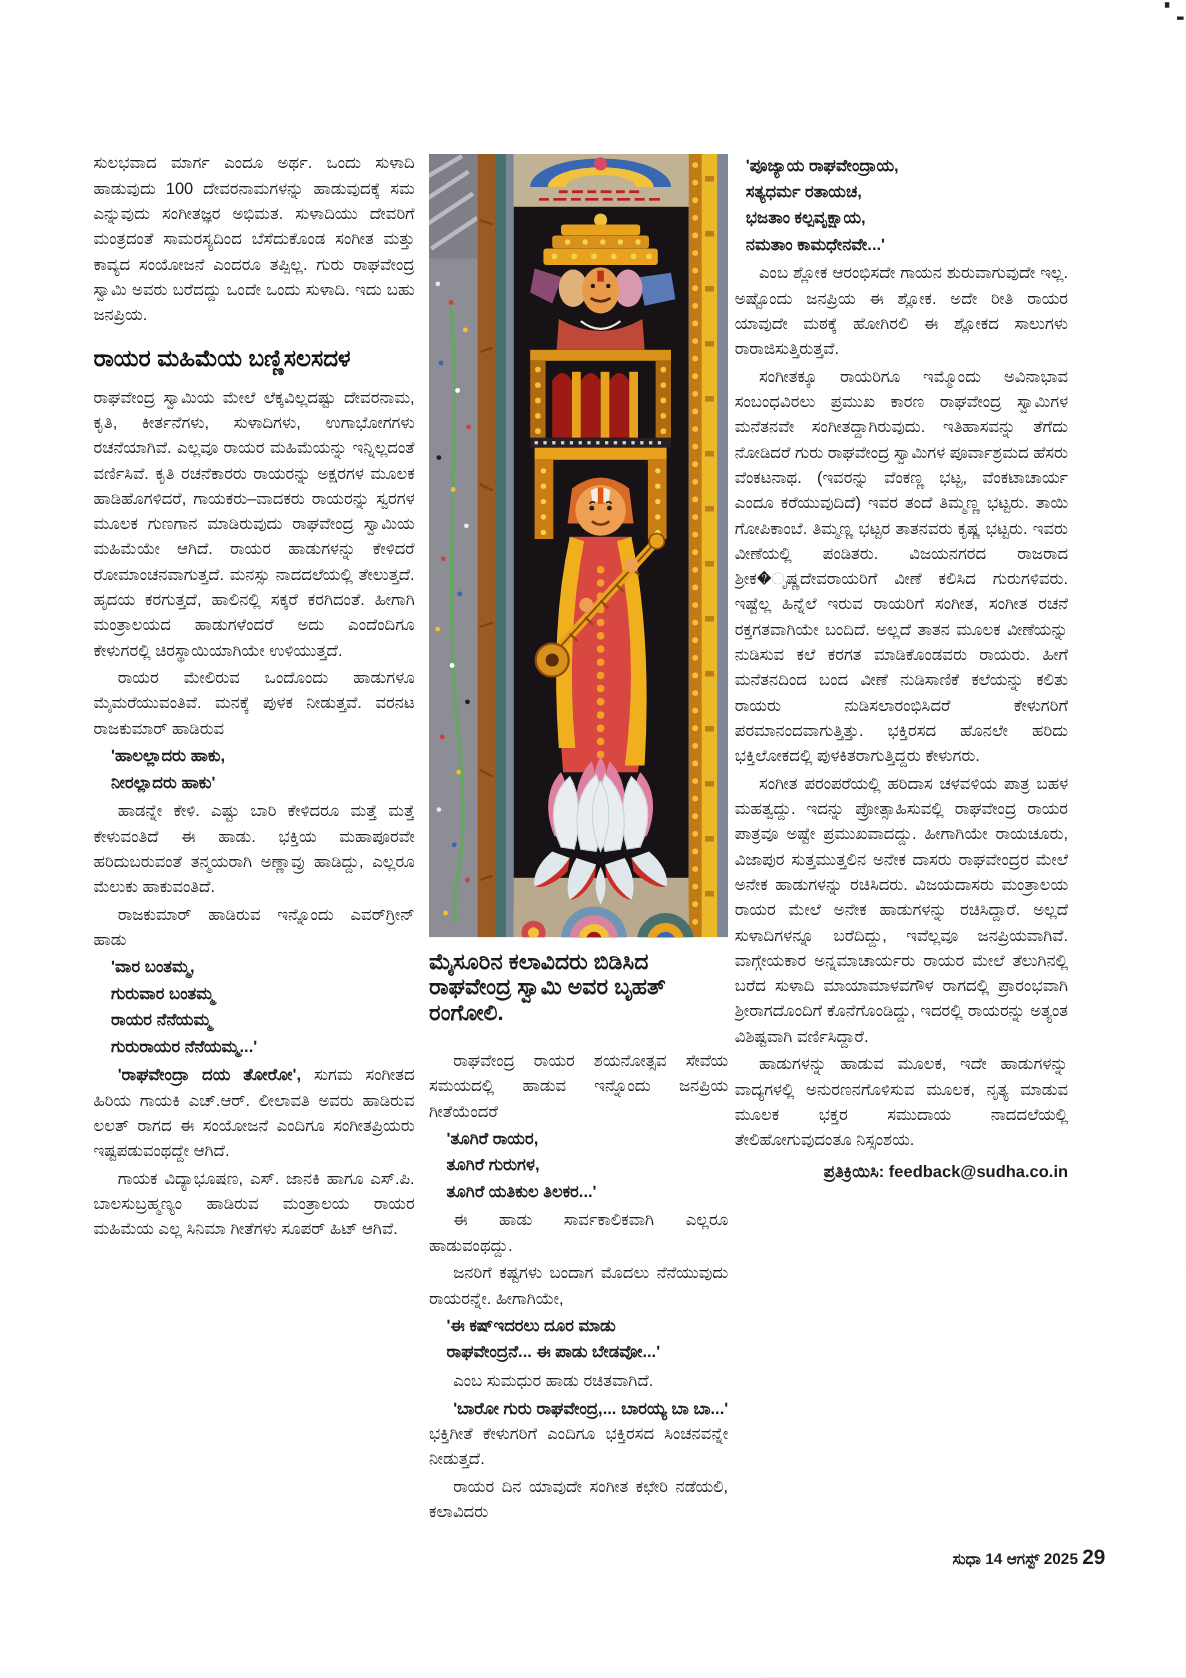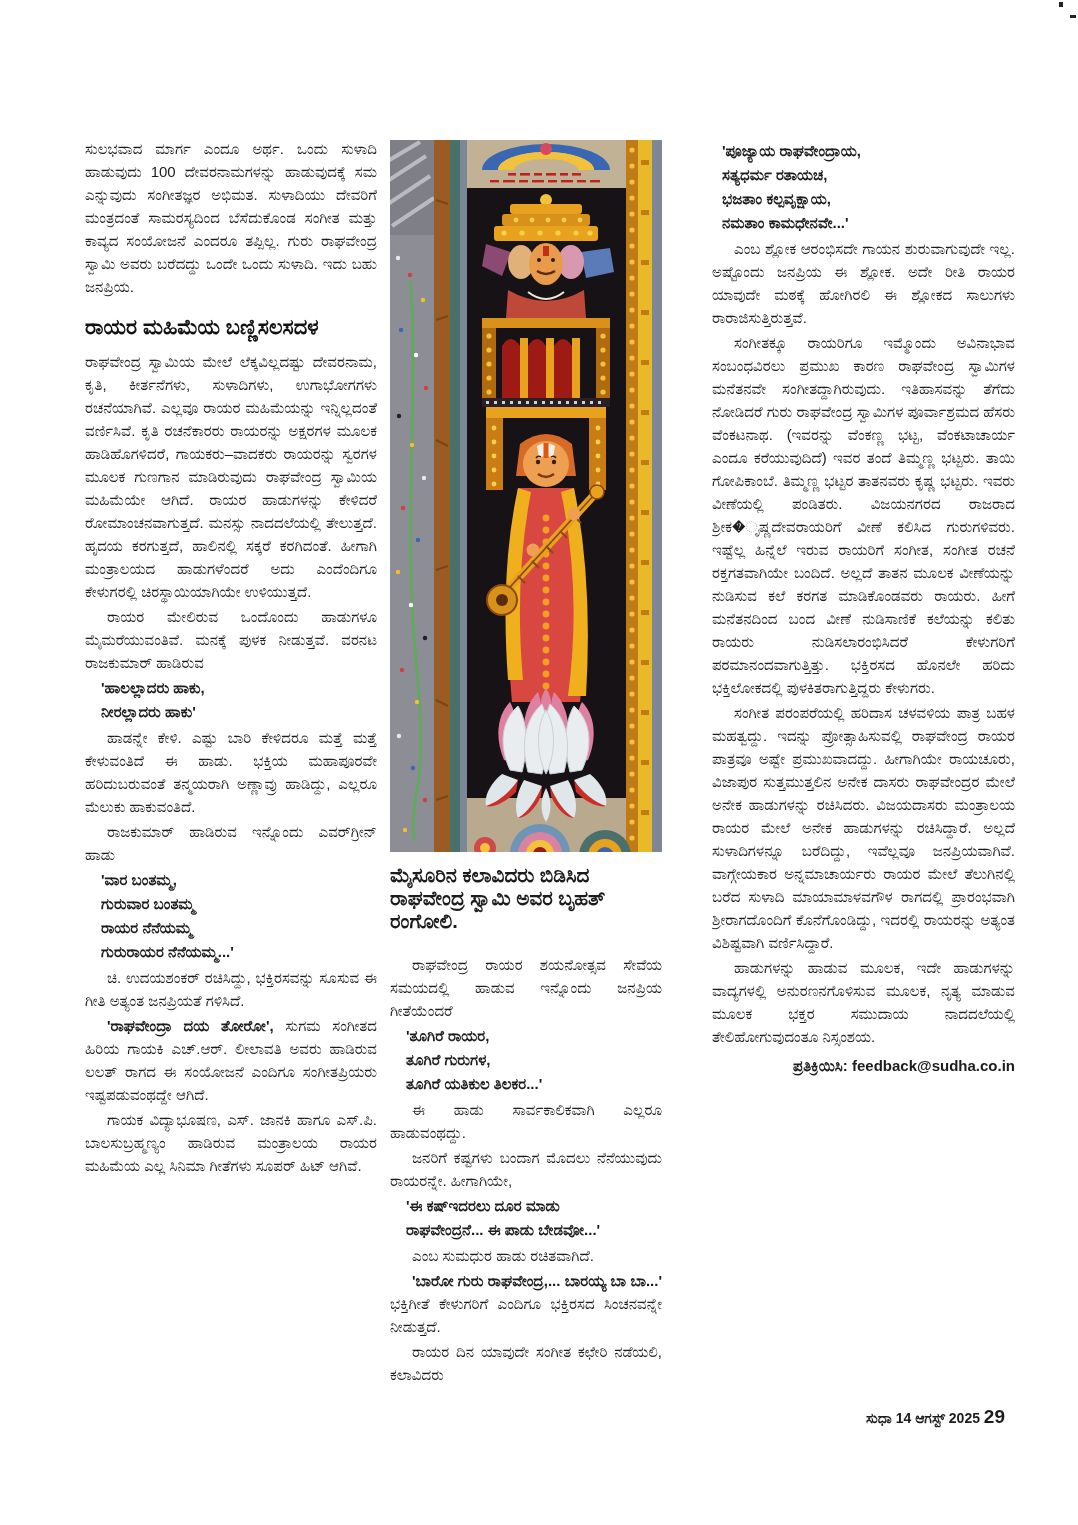--- a/index.html
+++ b/index.html
@@ -1,21 +1,21 @@
 <!DOCTYPE html>
 <html><head>
 <meta charset="utf-8">
 <style>
   html,body{margin:0;padding:0;background:#e9e9e9;}
   .page{position:relative;width:1078px;height:1525px;background:#ffffff;margin:0 auto;
         font-family:"Liberation Sans","DejaVu Sans",sans-serif;color:#1c1c1c;overflow:hidden;padding-left:12px;}
   .col{position:absolute;top:137px;height:1271px;overflow:hidden;font-size:15px;line-height:23px;text-align:justify;}
   .col-left{left:85px;width:292px;}
   .col-mid{left:390px;top:140px;width:272px;height:1268px;}
-  .col-right{left:712px;width:303px;}
+  .col-right{left:668px;width:303px;}
   p.para{margin:0 0 2px 0;}
   p.indent{text-indent:22px;}
   .sec-head{font-size:21px;line-height:26px;font-weight:bold;margin:16px 0 10px 0;text-align:left;color:#111;}
   .verse{font-weight:bold;margin:2px 0 2px 16px;text-align:left;}
   .verse div{line-height:24px;}
   .bold{font-weight:bold;}
   .photo-wrap{width:272px;}
   .photo{width:272px;height:712px;display:block;}
   .caption{font-weight:bold;font-size:20px;line-height:23px;text-align:left;margin:12px 0 20px 0;}
   .feedback{text-align:right;font-weight:bold;margin-top:6px;}
@@ -43,21 +43,20 @@
       <div>ನೀರಲ್ಲಾದರು ಹಾಕು'</div>
     </div>
     <p class="para indent">ಹಾಡನ್ನೇ ಕೇಳಿ. ಎಷ್ಟು ಬಾರಿ ಕೇಳಿದರೂ ಮತ್ತೆ ಮತ್ತೆ ಕೇಳುವಂತಿದೆ ಈ ಹಾಡು. ಭಕ್ತಿಯ ಮಹಾಪೂರವೇ ಹರಿದುಬರುವಂತೆ ತನ್ಮಯರಾಗಿ ಅಣ್ಣಾವ್ರು ಹಾಡಿದ್ದು, ಎಲ್ಲರೂ ಮೆಲುಕು ಹಾಕುವಂತಿದೆ.</p>
     <p class="para indent">ರಾಜಕುಮಾರ್ ಹಾಡಿರುವ ಇನ್ನೊಂದು ಎವರ್‌ಗ್ರೀನ್ ಹಾಡು</p>
     <div class="verse">
       <div>'ವಾರ ಬಂತಮ್ಮ,</div>
       <div>ಗುರುವಾರ ಬಂತಮ್ಮ</div>
       <div>ರಾಯರ ನೆನೆಯಮ್ಮ</div>
       <div>ಗುರುರಾಯರ ನೆನೆಯಮ್ಮ...'</div>
     </div>
-    <p class="para indent">ಚಿ. ಉದಯಶಂಕರ್ ರಚಿಸಿದ್ದು, ಭಕ್ತಿರಸವನ್ನು ಸೂಸುವ ಈ ಗೀತಿ ಅತ್ಯಂತ ಜನಪ್ರಿಯತೆ ಗಳಿಸಿದೆ.</p>
     <p class="para indent">
       <span class="bold">'ರಾಘವೇಂದ್ರಾ ದಯ ತೋರೋ',</span>
       <span>ಸುಗಮ ಸಂಗೀತದ ಹಿರಿಯ ಗಾಯಕಿ ಎಚ್.ಆರ್. ಲೀಲಾವತಿ ಅವರು ಹಾಡಿರುವ ಲಲತ್ ರಾಗದ ಈ ಸಂಯೋಜನೆ ಎಂದಿಗೂ ಸಂಗೀತಪ್ರಿಯರು ಇಷ್ಟಪಡುವಂಥದ್ದೇ ಆಗಿದೆ.</span>
     </p>
     <p class="para indent">ಗಾಯಕ ವಿದ್ಯಾಭೂಷಣ, ಎಸ್. ಜಾನಕಿ ಹಾಗೂ ಎಸ್.ಪಿ. ಬಾಲಸುಬ್ರಹ್ಮಣ್ಯಂ ಹಾಡಿರುವ ಮಂತ್ರಾಲಯ ರಾಯರ ಮಹಿಮೆಯ ಎಲ್ಲ ಸಿನಿಮಾ ಗೀತೆಗಳು ಸೂಪರ್ ಹಿಟ್ ಆಗಿವೆ.</p>
   </div>
 
   <div class="col col-mid">
     <div class="photo-wrap">
       <svg class="photo" viewBox="0 0 272 712" xmlns="http://www.w3.org/2000/svg">

